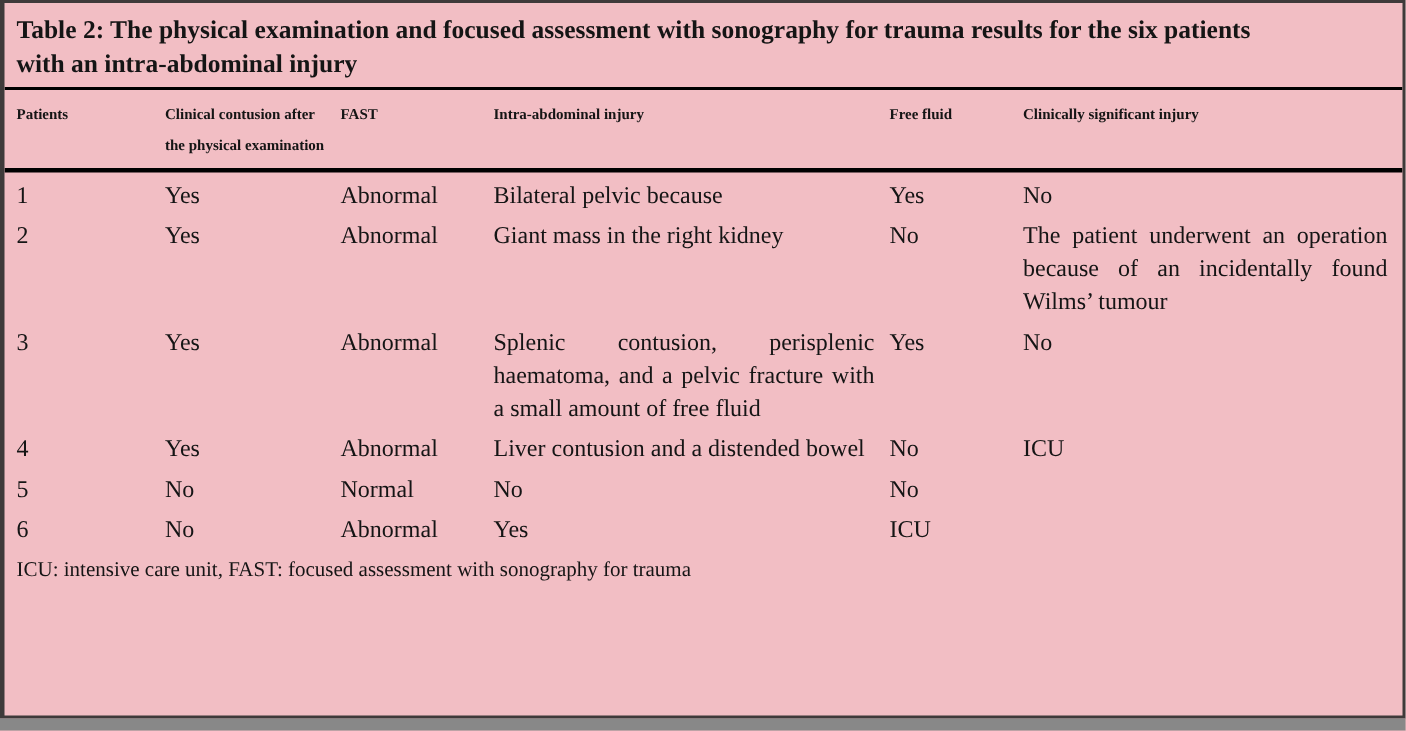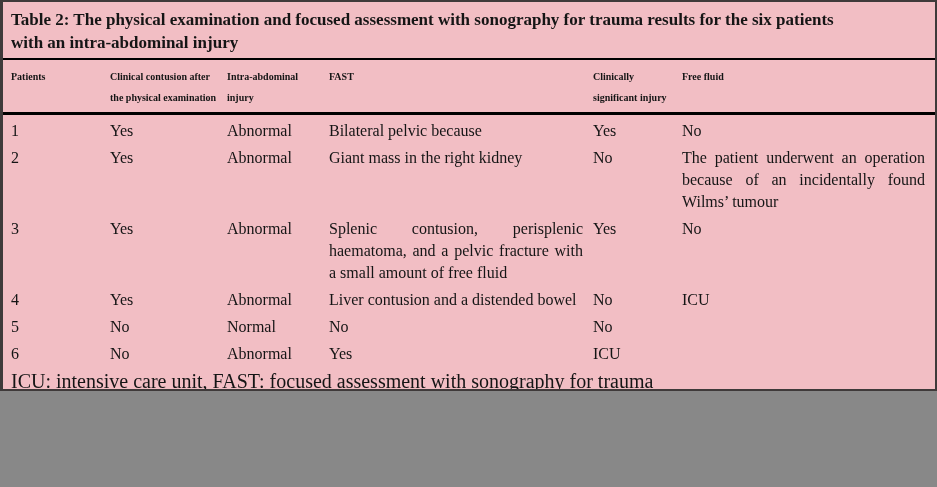--- a/index.html
+++ b/index.html
@@ -1,18 +1,18 @@
 <!DOCTYPE html>
 <html><head>
 <meta charset="utf-8">
 <style>
   html,body{margin:0;padding:0;background:#888;}
   .panel{
     position:relative;
-    width:937px;height:391px;
+    width:937px;height:479px;
     box-sizing:border-box;
     background:#F2BEC4;
     color:#151515;
     font-family:"Liberation Serif","DejaVu Serif",serif;
     border:2px solid #3f3a3a;
     border-left-width:3px;
     overflow:hidden;
   }
   .title{
     padding:6px 8px 4px 8px;
@@ -40,44 +40,44 @@
   }
   .hdr .cell{padding-right:8px;}
   .body-row{
     font-size:16px;
     line-height:22px;
     padding-top:5px;
   }
   .cell{padding-right:10px;box-sizing:border-box;}
   .cell.justify{text-align:justify;}
   .footnote{
-    font-size:20px;
+    font-size:14px;
     line-height:18px;
     padding:7px 8px 0 8px;
   }
 </style>
 </head>
 <body>
 
 <div class="panel">
 
   <div class="title">
     <div class="tline">Table 2: The physical examination and focused assessment with sonography for trauma results for the six patients</div>
     <div class="tline">with an intra-abdominal injury</div>
   </div>
 
   <div class="rule thin"></div>
 
   <div class="grid-row hdr">
     <div class="cell">Patients</div>
     <div class="cell">Clinical contusion after the physical examination</div>
+    <div class="cell">FAST</div>
     <div class="cell">Intra-abdominal injury</div>
-    <div class="cell">FAST</div>
+    <div class="cell">Free fluid</div>
     <div class="cell">Clinically significant injury</div>
-    <div class="cell">Free fluid</div>
   </div>
 
   <div class="rule thick"></div>
 
   <div class="grid-row body-row">
     <div class="cell">1</div>
     <div class="cell">Yes</div>
     <div class="cell">Abnormal</div>
     <div class="cell">Bilateral pelvic because</div>
     <div class="cell">Yes</div>

